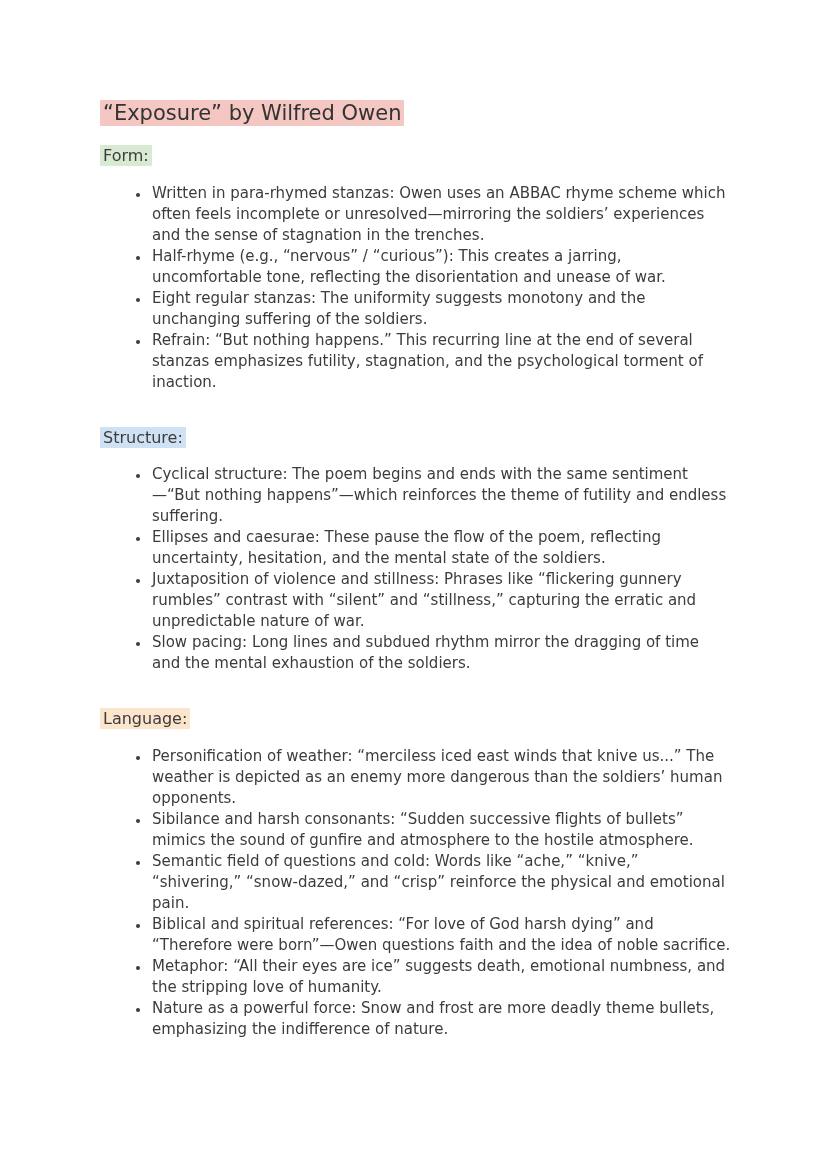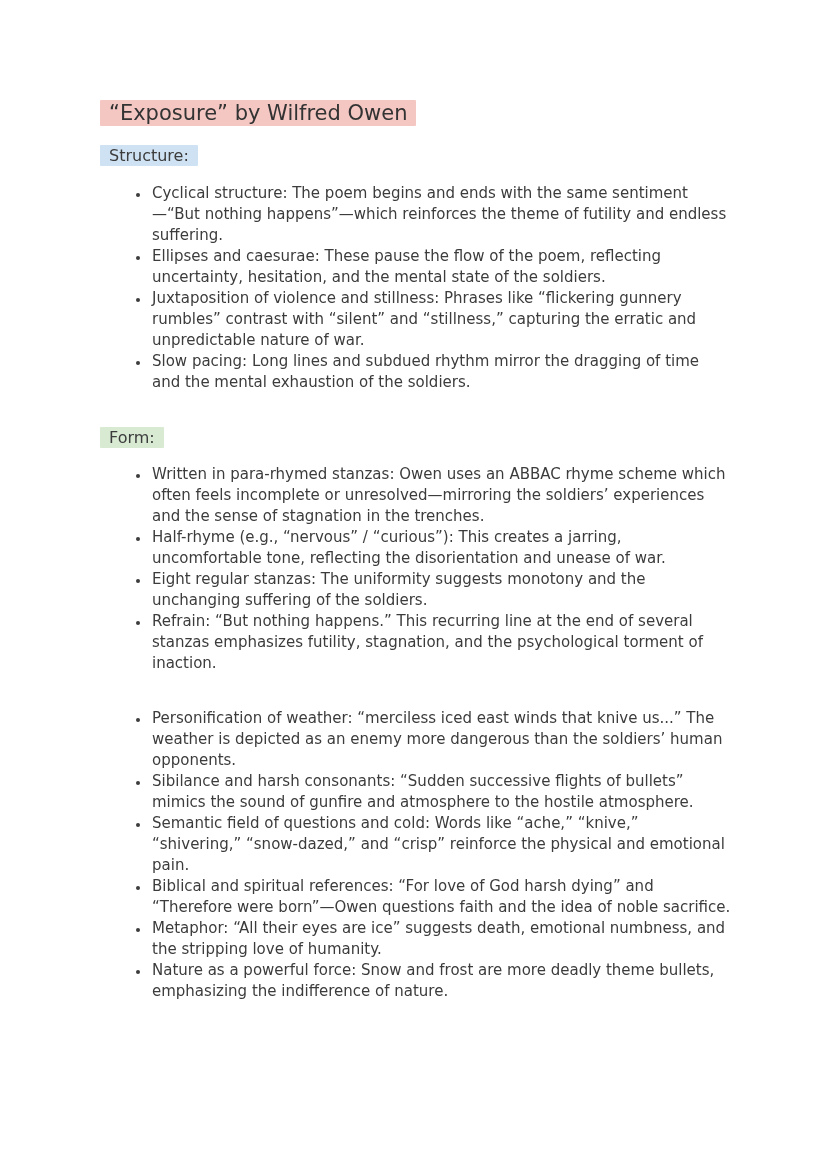--- a/index.html
+++ b/index.html
@@ -19,21 +19,21 @@
     color: #3c3c3c;
   }
   .title {
     font-size: 21px;
     font-weight: 500;
     margin: 0 0 18px 0;
     line-height: 1.3;
     color: #333333;
   }
   .hl {
-    padding: 1px 9px;
+    padding: 1px 3px;
     border-radius: 1px;
     box-decoration-break: clone;
     -webkit-box-decoration-break: clone;
   }
   .sec {
     margin: 0 0 0 0;
   }
   .sec + .sec {
     margin-top: 34px;
   }
@@ -62,40 +62,41 @@
   }
 </style>
 </head>
 <body>
 
 <div class="page">
 
   <h1 class="title"><span class="hl" style="background-color: rgb(244, 199, 195);">“Exposure” by Wilfred Owen</span></h1>
 
   <section class="sec">
+    <h2 class="heading"><span class="hl" style="background-color: rgb(217, 234, 211);">Form:</span></h2>
+    <ul class="bullets">
+      <li>Written in para-rhymed stanzas: Owen uses an ABBAC rhyme scheme which often feels incomplete or unresolved—mirroring the soldiers’ experiences and the sense of stagnation in the trenches.</li>
+      <li>Half-rhyme (e.g., “nervous” / “curious”): This creates a jarring, uncomfortable tone, reflecting the disorientation and unease of war.</li>
+      <li>Eight regular stanzas: The uniformity suggests monotony and the unchanging suffering of the soldiers.</li>
+      <li>Refrain: “But nothing happens.” This recurring line at the end of several stanzas emphasizes futility, stagnation, and the psychological torment of inaction.</li>
+    </ul>
+  </section>
+
+  <section class="sec">
     <h2 class="heading"><span class="hl" style="background-color: rgb(207, 226, 243);">Structure:</span></h2>
     <ul class="bullets">
       <li>Cyclical structure: The poem begins and ends with the same sentiment—“But nothing happens”—which reinforces the theme of futility and endless suffering.</li>
       <li>Ellipses and caesurae: These pause the flow of the poem, reflecting uncertainty, hesitation, and the mental state of the soldiers.</li>
       <li>Juxtaposition of violence and stillness: Phrases like “flickering gunnery rumbles” contrast with “silent” and “stillness,” capturing the erratic and unpredictable nature of war.</li>
       <li>Slow pacing: Long lines and subdued rhythm mirror the dragging of time and the mental exhaustion of the soldiers.</li>
     </ul>
   </section>
 
   <section class="sec">
-    <h2 class="heading"><span class="hl" style="background-color: rgb(217, 234, 211);">Form:</span></h2>
-    <ul class="bullets">
-      <li>Written in para-rhymed stanzas: Owen uses an ABBAC rhyme scheme which often feels incomplete or unresolved—mirroring the soldiers’ experiences and the sense of stagnation in the trenches.</li>
-      <li>Half-rhyme (e.g., “nervous” / “curious”): This creates a jarring, uncomfortable tone, reflecting the disorientation and unease of war.</li>
-      <li>Eight regular stanzas: The uniformity suggests monotony and the unchanging suffering of the soldiers.</li>
-      <li>Refrain: “But nothing happens.” This recurring line at the end of several stanzas emphasizes futility, stagnation, and the psychological torment of inaction.</li>
-    </ul>
-  </section>
-
-  <section class="sec">
+    <h2 class="heading"><span class="hl" style="background-color: rgb(252, 229, 205);">Language:</span></h2>
     <ul class="bullets">
       <li>Personification of weather: “merciless iced east winds that knive us...” The weather is depicted as an enemy more dangerous than the soldiers’ human opponents.</li>
       <li>Sibilance and harsh consonants: “Sudden successive flights of bullets” mimics the sound of gunfire and atmosphere to the hostile atmosphere.</li>
       <li>Semantic field of questions and cold: Words like “ache,” “knive,” “shivering,” “snow-dazed,” and “crisp” reinforce the physical and emotional pain.</li>
       <li>Biblical and spiritual references: “For love of God harsh dying” and “Therefore were born”—Owen questions faith and the idea of noble sacrifice.</li>
       <li>Metaphor: “All their eyes are ice” suggests death, emotional numbness, and the stripping love of humanity.</li>
       <li>Nature as a powerful force: Snow and frost are more deadly theme bullets, emphasizing the indifference of nature.</li>
     </ul>
   </section>
 

